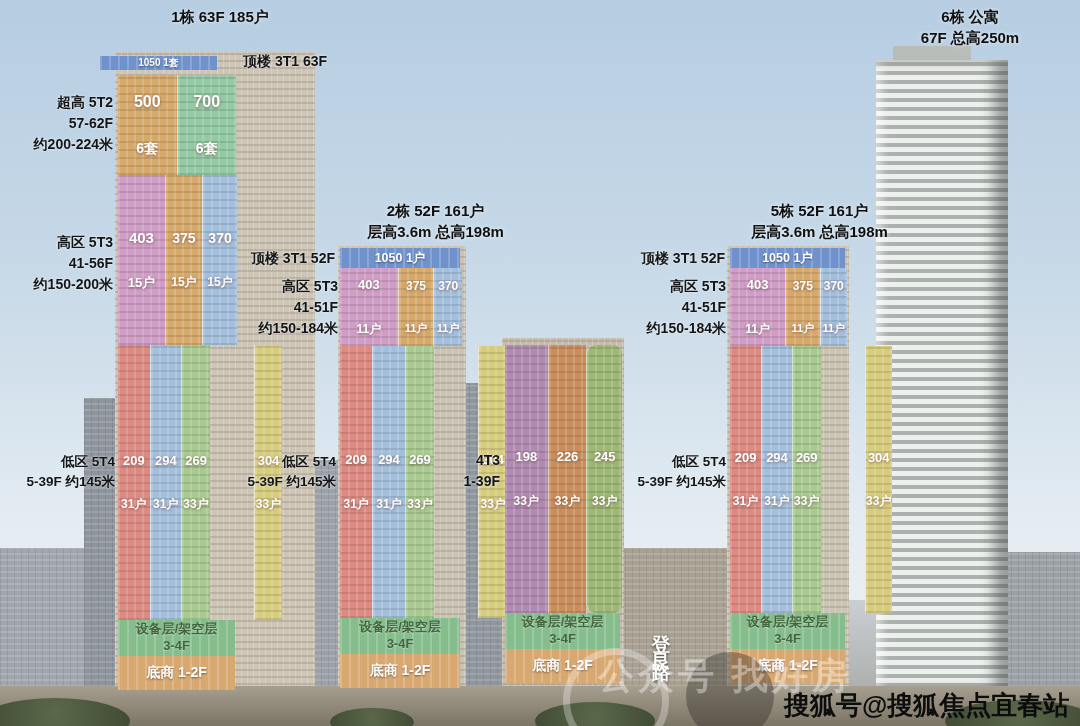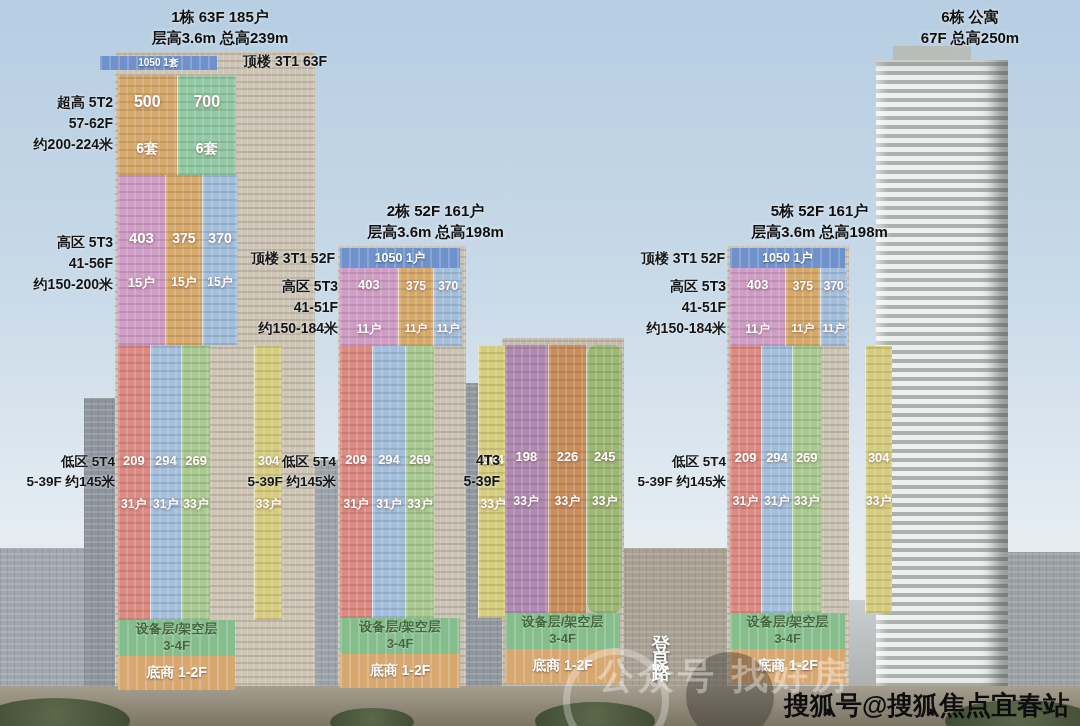--- a/index.html
+++ b/index.html
@@ -140,21 +140,20 @@
   <div class="abs band c-equip equip-band" style="left:118px;top:620px;width:117px;height:36px;">
     <span>设备层/架空层</span>
     <span>3-4F</span>
   </div>
   <div class="abs band c-retail" style="left:118px;top:656px;width:117px;height:34px;font-size:14px;">
     <span>底商 1-2F</span>
   </div>
 
   <div class="abs tower-title" style="left:95px;top:6px;width:250px;">
     <div>1栋 63F 185户</div>
-    <div>层高3.6m 总高239m</div>
   </div>
   <div class="abs roof-label" style="left:243px;top:53px;width:130px;">
     <span>顶楼 3T1 63F</span>
   </div>
   <div class="abs side-label" style="left:8px;top:92px;width:105px;">
     <div>超高 5T2</div>
     <div>57-62F</div>
     <div>约200-224米</div>
   </div>
   <div class="abs side-label" style="left:8px;top:232px;width:105px;">
@@ -244,21 +243,21 @@
   <div class="abs band c-equip equip-band" style="left:505px;top:613px;width:115px;height:36px;">
     <span>设备层/架空层</span>
     <span>3-4F</span>
   </div>
   <div class="abs band c-retail" style="left:505px;top:649px;width:115px;height:34px;font-size:14px;">
     <span>底商 1-2F</span>
   </div>
 
   <div class="abs side-label" style="left:428px;top:450px;width:72px;">
     <div>4T3</div>
-    <div>5-39F</div>
+    <div>1-39F</div>
   </div>
 
   <div class="abs band c-topband" style="left:730px;top:248px;width:115px;height:20px;font-size:12.5px;">
     <span>1050 1户</span>
   </div>
   <div class="abs zone-row" style="left:730px;top:268px;width:115px;height:78px;">
     <div class="zone c-pink" style="flex:0 0 48%;font-size:13px;">
       <span class="a">403</span>
       <span class="u" style="font-size:12px;">11户</span>
     </div>

